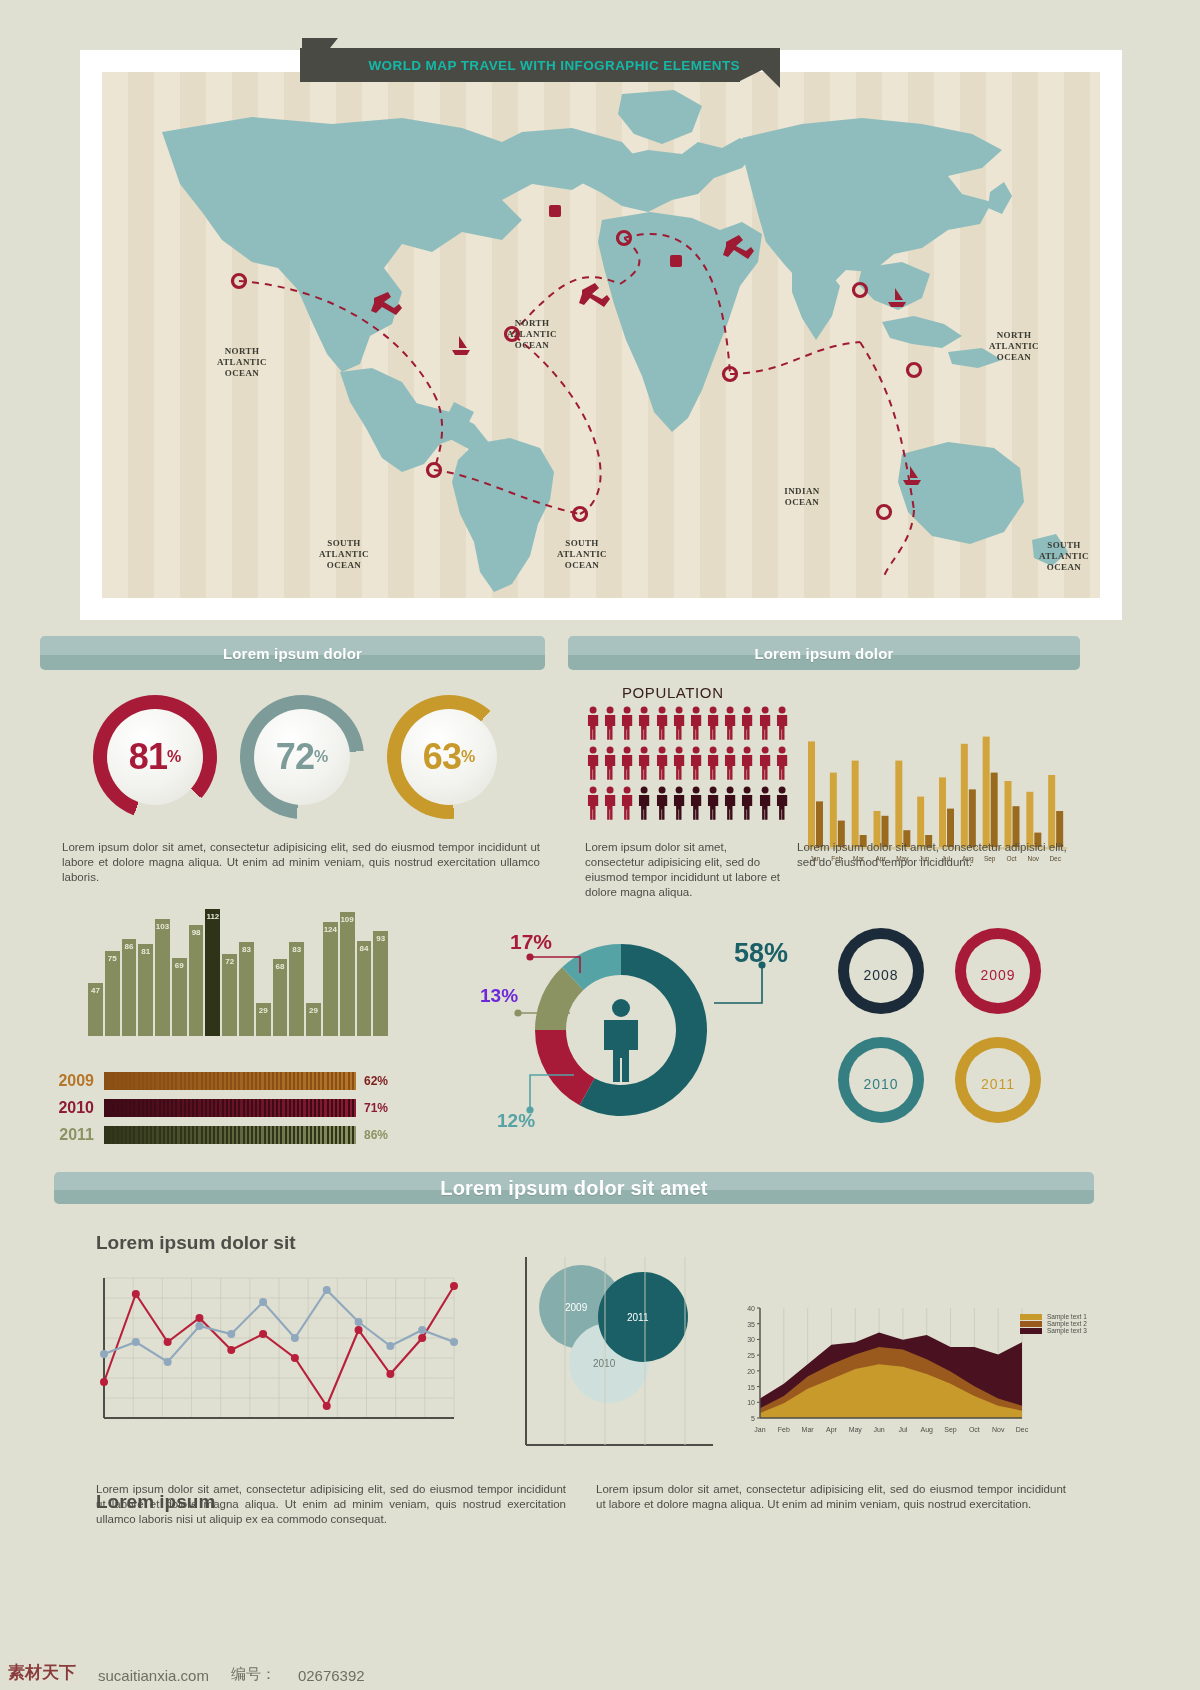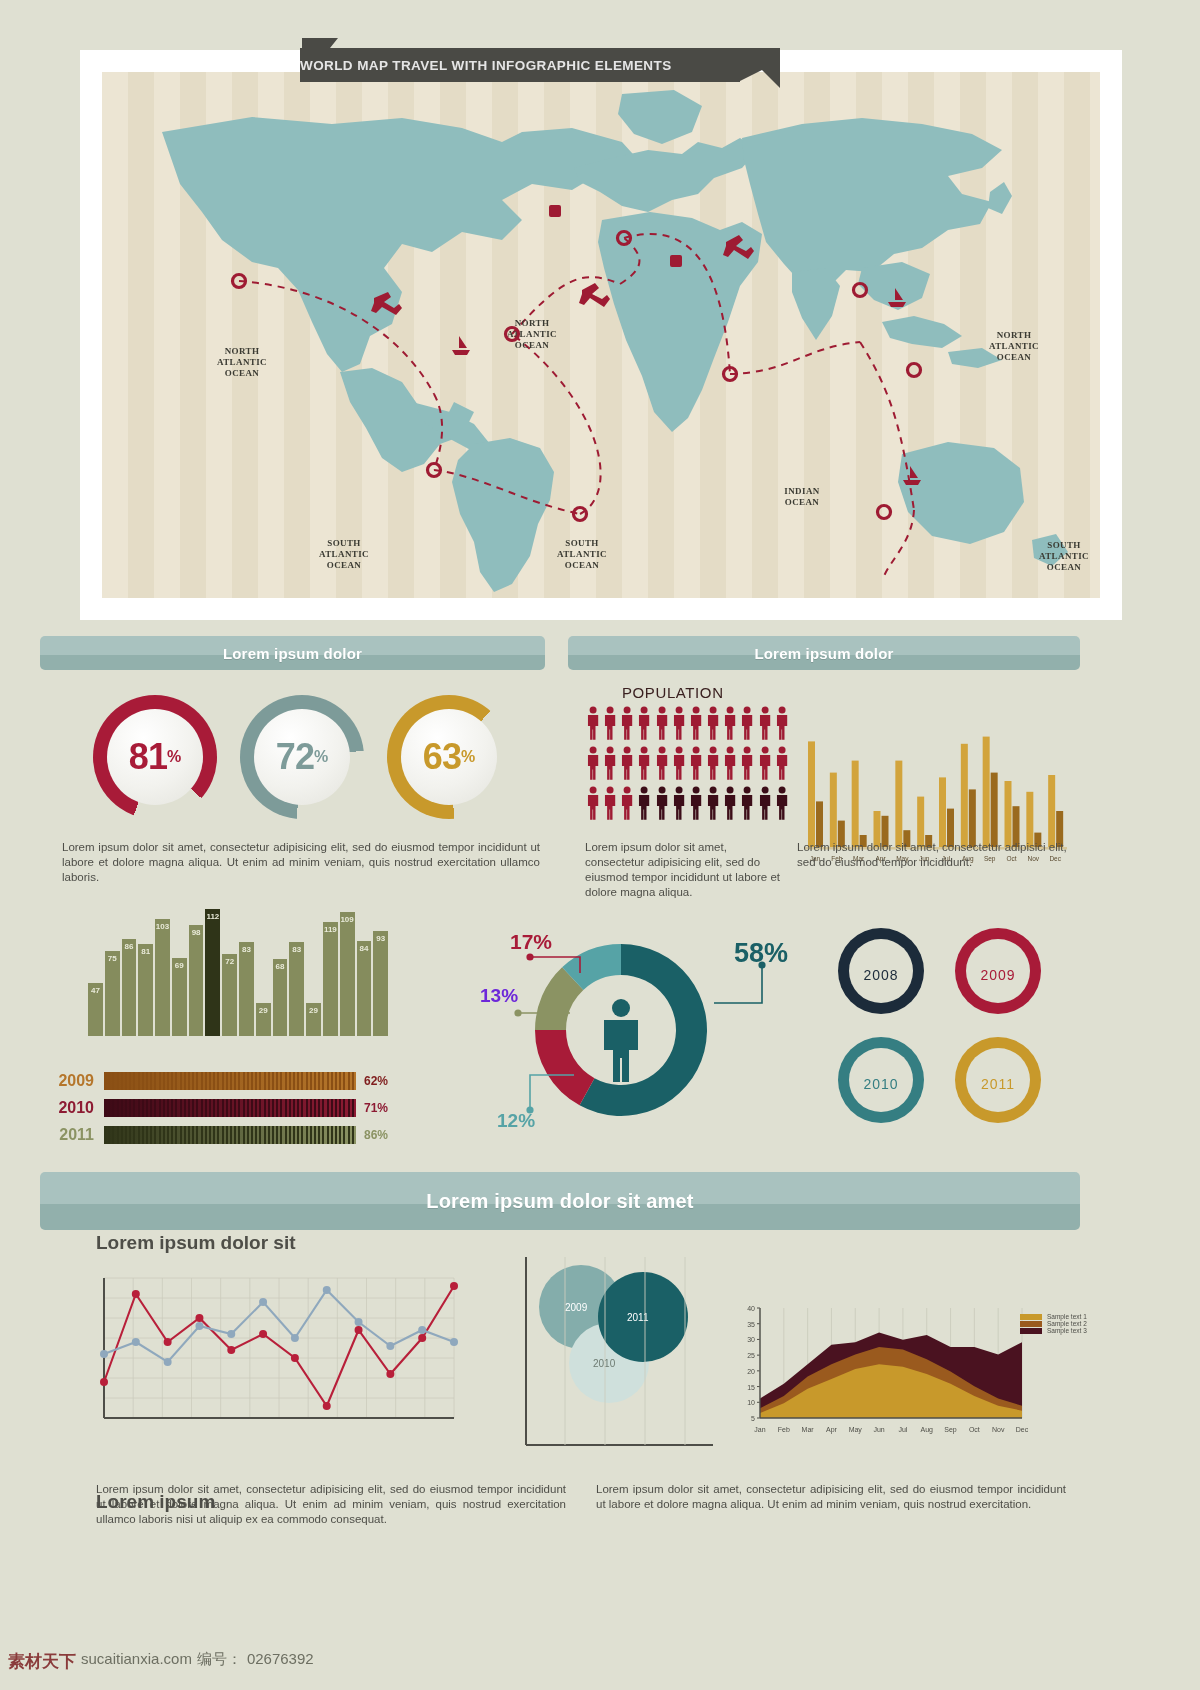--- a/index.html
+++ b/index.html
@@ -3,47 +3,47 @@
 <meta charset="utf-8">
 <style>
   * { box-sizing: border-box; margin:0; padding:0; }
   body {
     width:1200px; height:1690px;
     background:#dfe0d2;
     font-family:"Liberation Sans", sans-serif;
     position:relative; overflow:hidden;
   }
   .wm { position:absolute; bottom:6px; left:0; width:100%; height:34px;
-        font-size:15px; color:#6d6f62; display:flex; align-items:flex-start; gap:5px; padding-left:8px;}
+        font-size:15px; color:#6d6f62; display:flex; align-items:flex-end; gap:22px; padding-left:8px;}
   .wm .lg { font-weight:bold; font-size:17px; color:#8a3b3b;}
 
   
   #map-block { position:absolute; left:80px; top:50px; width:1042px; height:570px;
                background:#ffffff; padding:22px; }
   #map-canvas { width:100%; height:100%; position:relative; overflow:hidden;
                 background:#ece5d3; }
   .stripes { position:absolute; inset:0;
     background:repeating-linear-gradient(90deg,#ece5d3 0 26px,#e4dcc6 26px 52px); }
   #map-svg { position:absolute; inset:0; width:100%; height:100%; }
   .ocean-label { position:absolute; text-align:center; font-family:"Liberation Serif", serif;
     font-weight:bold; font-size:9px; letter-spacing:.4px; color:#3a3a32; line-height:11px; }
 
   
   #ribbon { position:absolute; left:300px; top:48px; height:34px; width:440px;
-            background:#4a4a45; display:flex; align-items:center; justify-content:flex-start;
-            color:#e5e5e5; font-weight:bold; font-size:13.5px; letter-spacing:.4px; z-index:6;}
+            background:#4a4a45; display:flex; align-items:center; justify-content:flex-end;
+            color:#14b8a6; font-weight:bold; font-size:13.5px; letter-spacing:.4px; z-index:6;}
   .rib-tail-l { position:absolute; z-index:5; left:302px; top:36px;}
   .rib-tail-r { position:absolute; z-index:5; left:738px; top:48px;}
 
   
   .hdr { position:absolute; height:34px; border-radius:5px;
          background:linear-gradient(#a9c2bf 0 55%, #92b0ac 55% 100%);
          color:#fff; font-weight:bold; display:flex; align-items:center; justify-content:center;
          font-size:15px; letter-spacing:.2px; text-shadow:0 1px 0 rgba(0,0,0,.12); }
-  .hdr.big { height:58px; font-size:20px; }
+  .hdr.big { height:32px; font-size:20px;margin-left:14px; }
 
   
   .gauge { position:absolute; width:124px; height:124px; }
   .gauge .ring { position:absolute; inset:0; border-radius:50%; }
   .gauge .inner { position:absolute; left:14px; top:14px; width:96px; height:96px; border-radius:50%;
     background:radial-gradient(circle at 38% 30%, #ffffff 0%, #f2f2ee 55%, #e3e3dc 100%);
     display:flex; align-items:center; justify-content:center; }
   .gauge .val { font-size:36px; font-weight:bold; letter-spacing:-1px; }
   .gauge .pct { font-size:16px; font-weight:bold; }
 
@@ -457,21 +457,21 @@
     <div class="gbar" style="height: 56.6667%;">
       <div class="lbl">68</div>
     </div>
     <div class="gbar" style="height: 69.1667%;">
       <div class="lbl">83</div>
     </div>
     <div class="gbar" style="height: 24.1667%;">
       <div class="lbl">29</div>
     </div>
     <div class="gbar" style="height: 84.1667%;">
-      <div class="lbl">119</div>
+      <div class="lbl">124</div>
     </div>
     <div class="gbar" style="height: 90.8333%;">
       <div class="lbl">109</div>
     </div>
     <div class="gbar" style="height: 70%;">
       <div class="lbl">84</div>
     </div>
     <div class="gbar" style="height: 77.5%;">
       <div class="lbl">93</div>
     </div>

